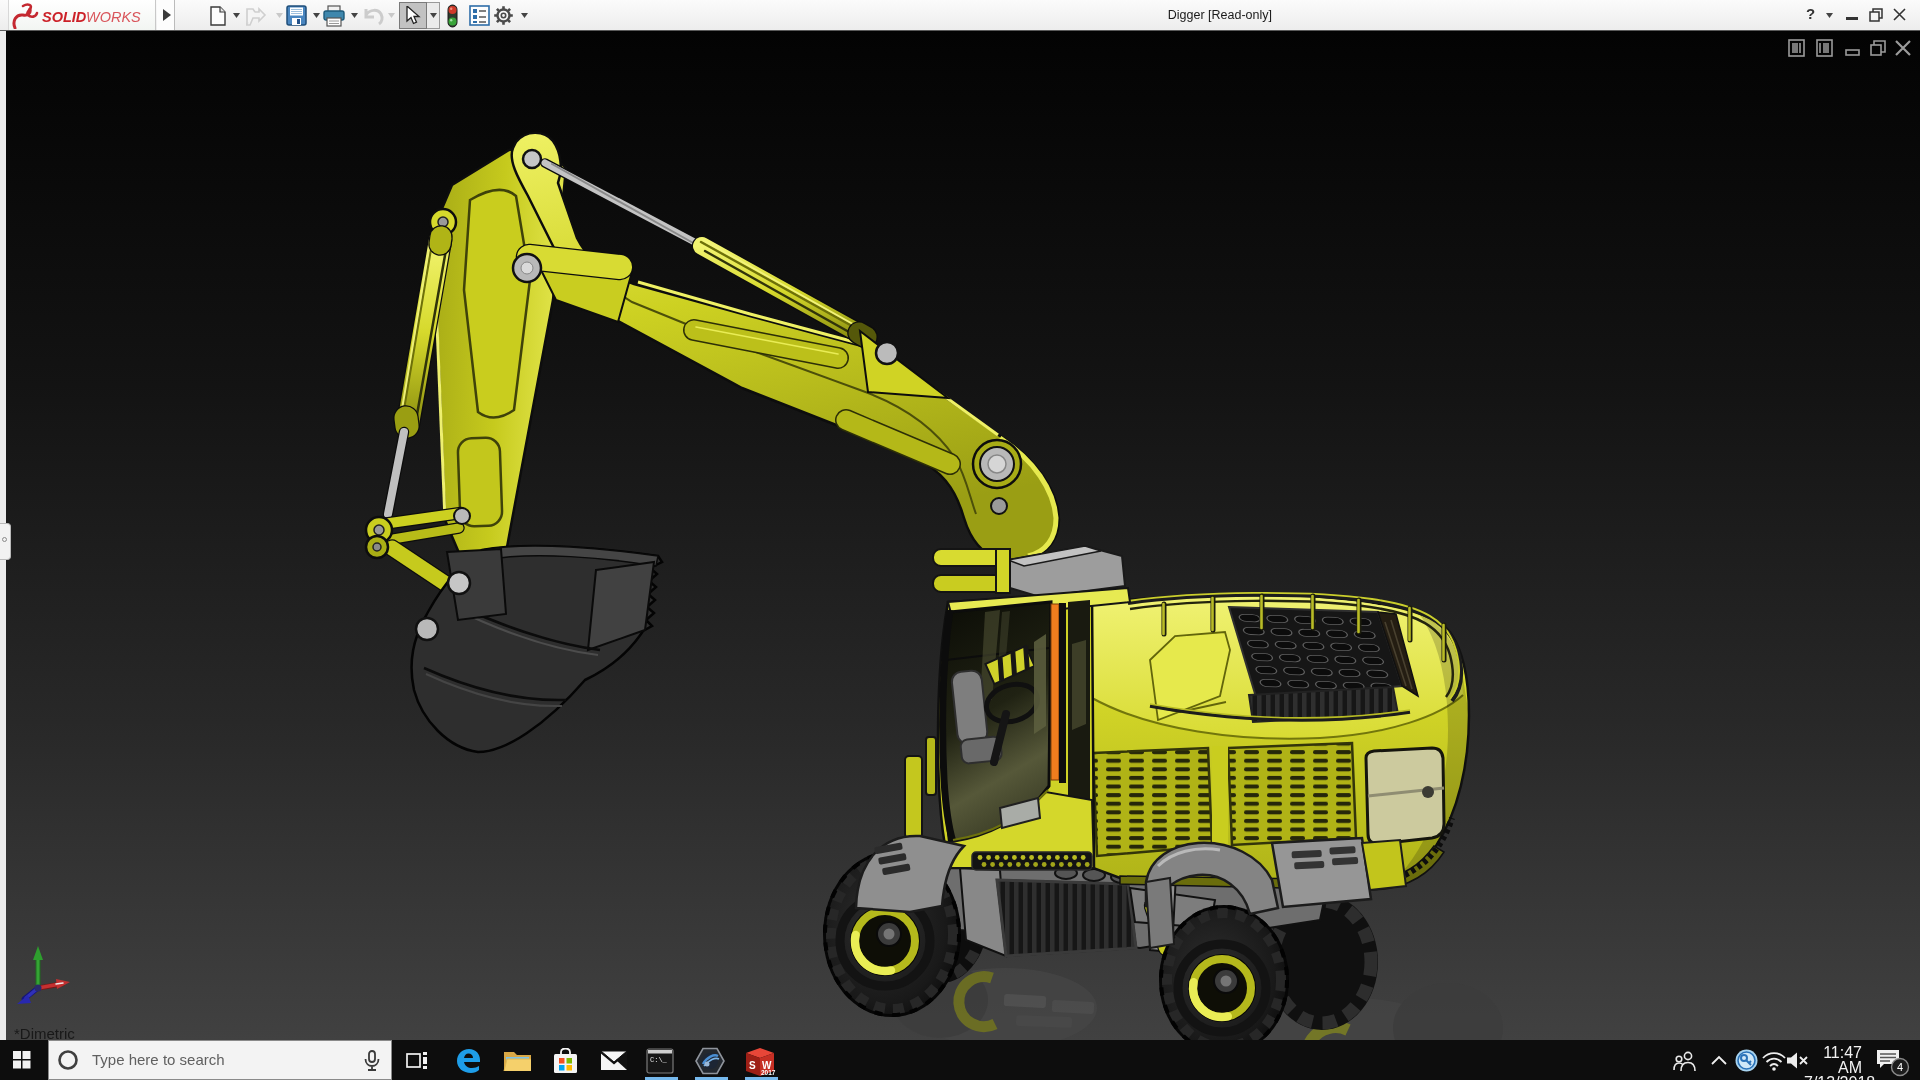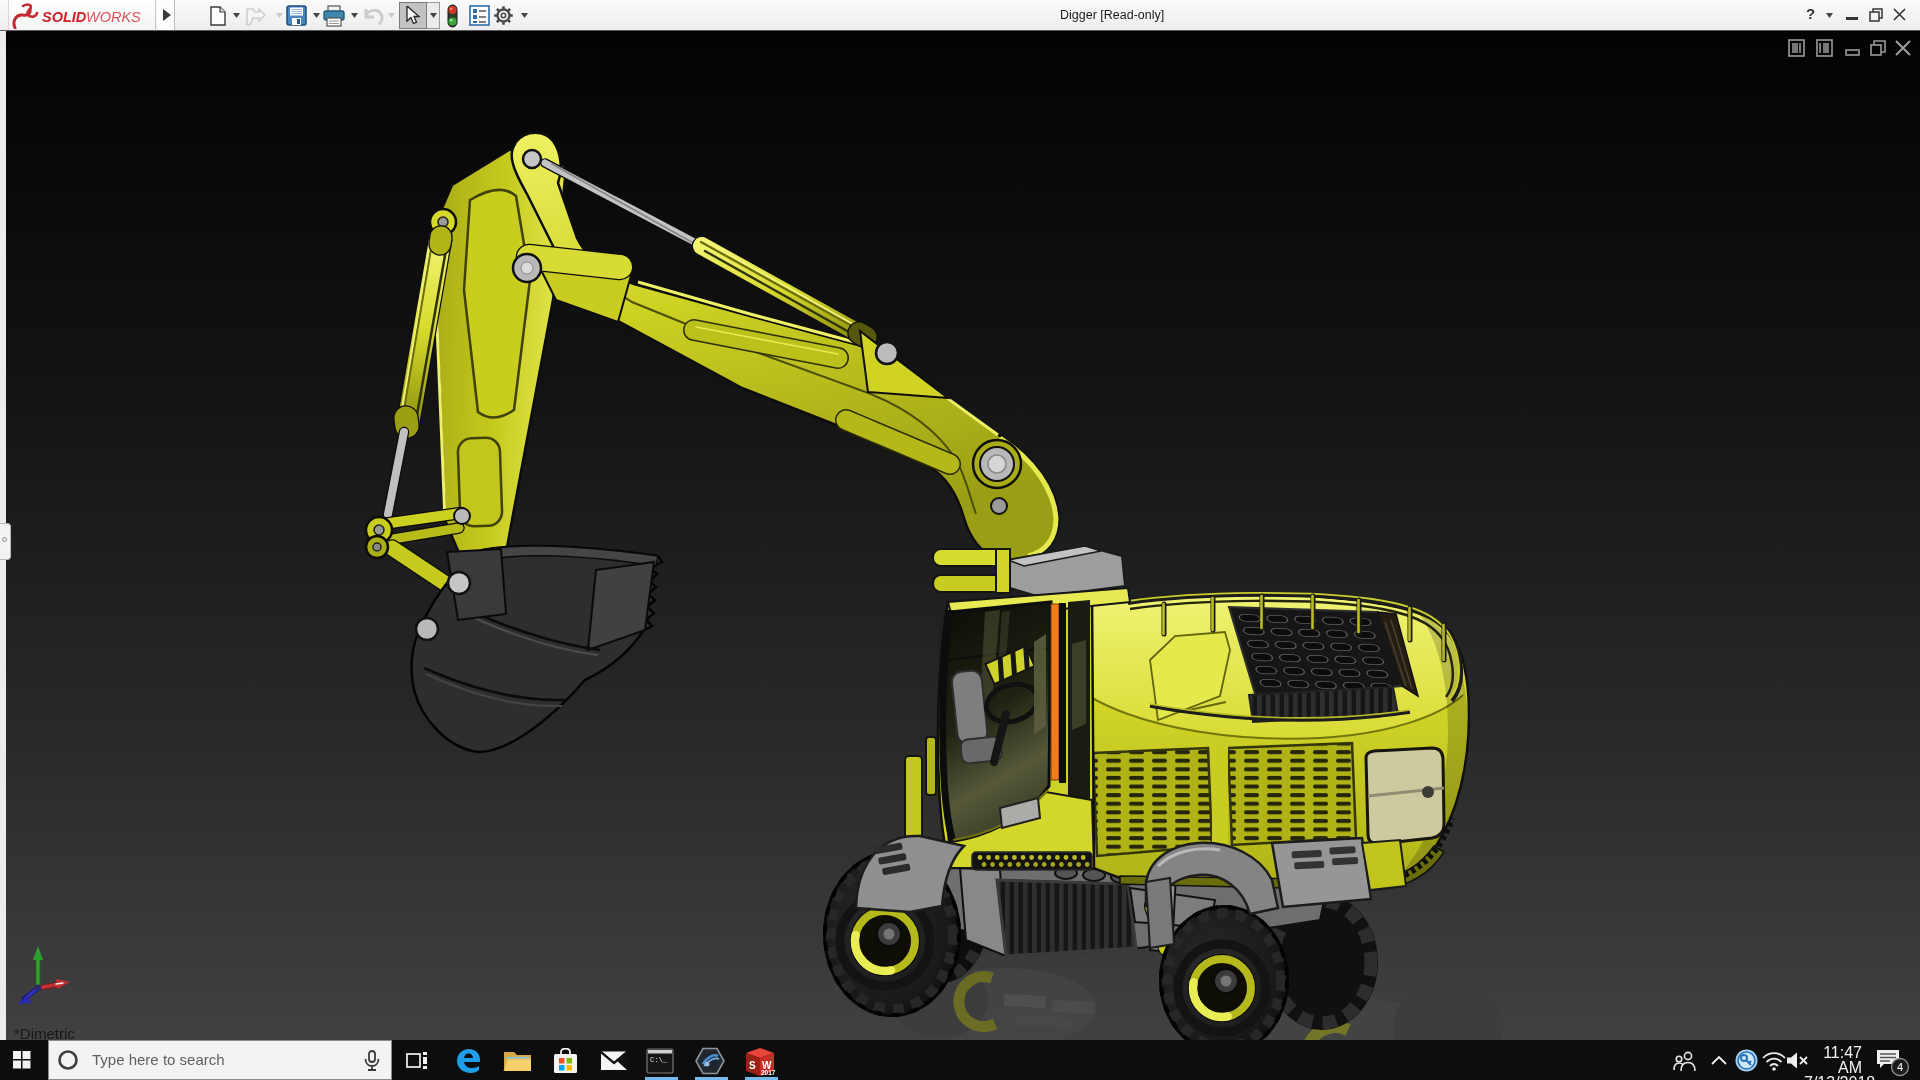--- a/index.html
+++ b/index.html
@@ -439,21 +439,21 @@
 <circle cx="10.5" cy="10.5" r="6" stroke-width="2.4"></circle>
 <circle cx="10.5" cy="10.5" r="2.2" stroke-width="1.6"></circle>
 <g stroke-width="2.6">
 <path d="M 10.5,1.2 L 10.5,4 M 10.5,17 L 10.5,19.8 M 1.2,10.5 L 4,10.5 M 17,10.5 L 19.8,10.5 M 3.9,3.9 L 5.9,5.9 M 15.1,15.1 L 17.1,17.1 M 17.1,3.9 L 15.1,5.9 M 5.9,15.1 L 3.9,17.1"></path>
 </g>
         </g>
       </svg>
 <svg class="abs" style="left:521px;top:13px" width="8" height="6">
         <path d="M 0,0 L 7,0 L 3.5,5 Z" fill="#444"></path>
       </svg>
-<div class="abs" style="left:1060px;top:8px;width:212px;text-align:left;font-size:12.5px;color:#1a1a1a;">Digger [Read-only]</div>
+<div class="abs" style="left:1060px;top:8px;width:212px;text-align:right;font-size:12.5px;color:#1a1a1a;">Digger [Read-only]</div>
 <div class="abs" style="left:1806px;top:5px;width:14px;font-size:15px;font-weight:bold;color:#333;">?</div>
 <svg class="abs" style="left:1826px;top:13px" width="8" height="6">
         <path d="M 0,0 L 7,0 L 3.5,5 Z" fill="#444"></path>
       </svg>
 <div class="abs" style="left:1846px;top:17px;width:12px;height:2.5px;background:#333;"></div>
 <svg class="abs" style="left:1869px;top:8px" width="16" height="15" viewBox="0 0 16 15">
 <rect x="1" y="4" width="9" height="9" fill="none" stroke="#333" stroke-width="1.5"></rect>
 <path d="M 4,4 L 4,1 L 13,1 L 13,10 L 10,10" fill="none" stroke="#333" stroke-width="1.5"></path>
       </svg>
 <svg class="abs" style="left:1893px;top:8px" width="14" height="14">

